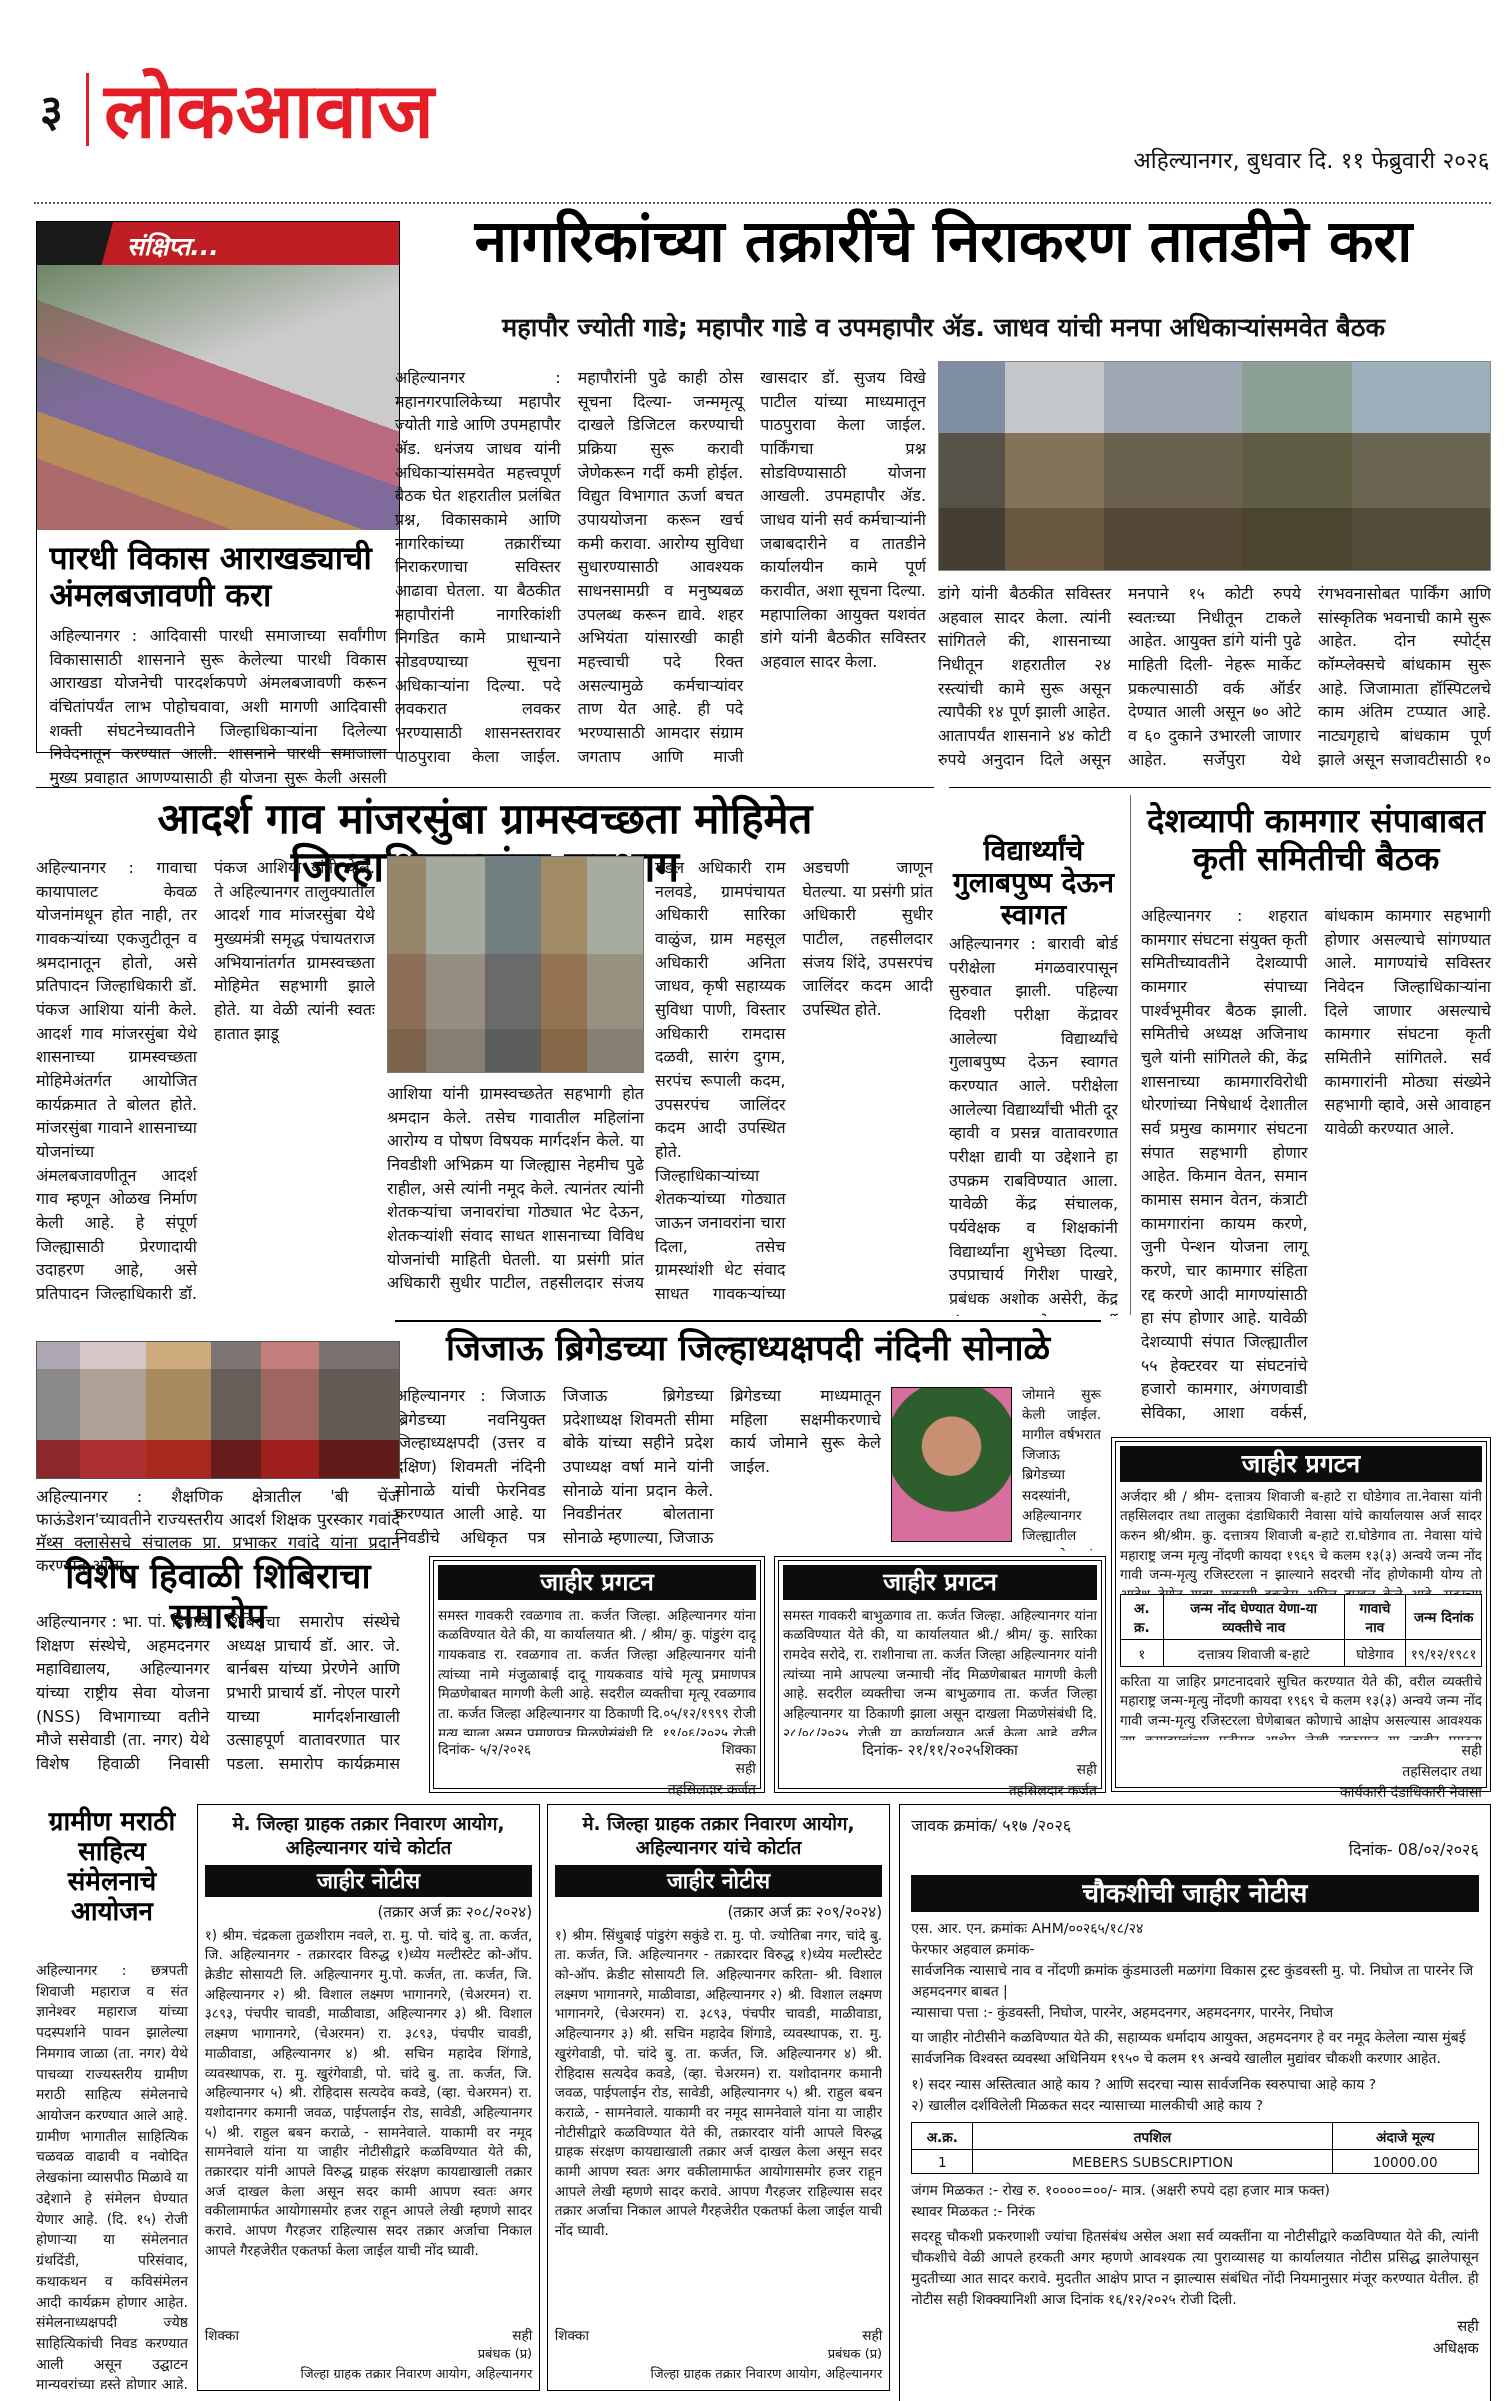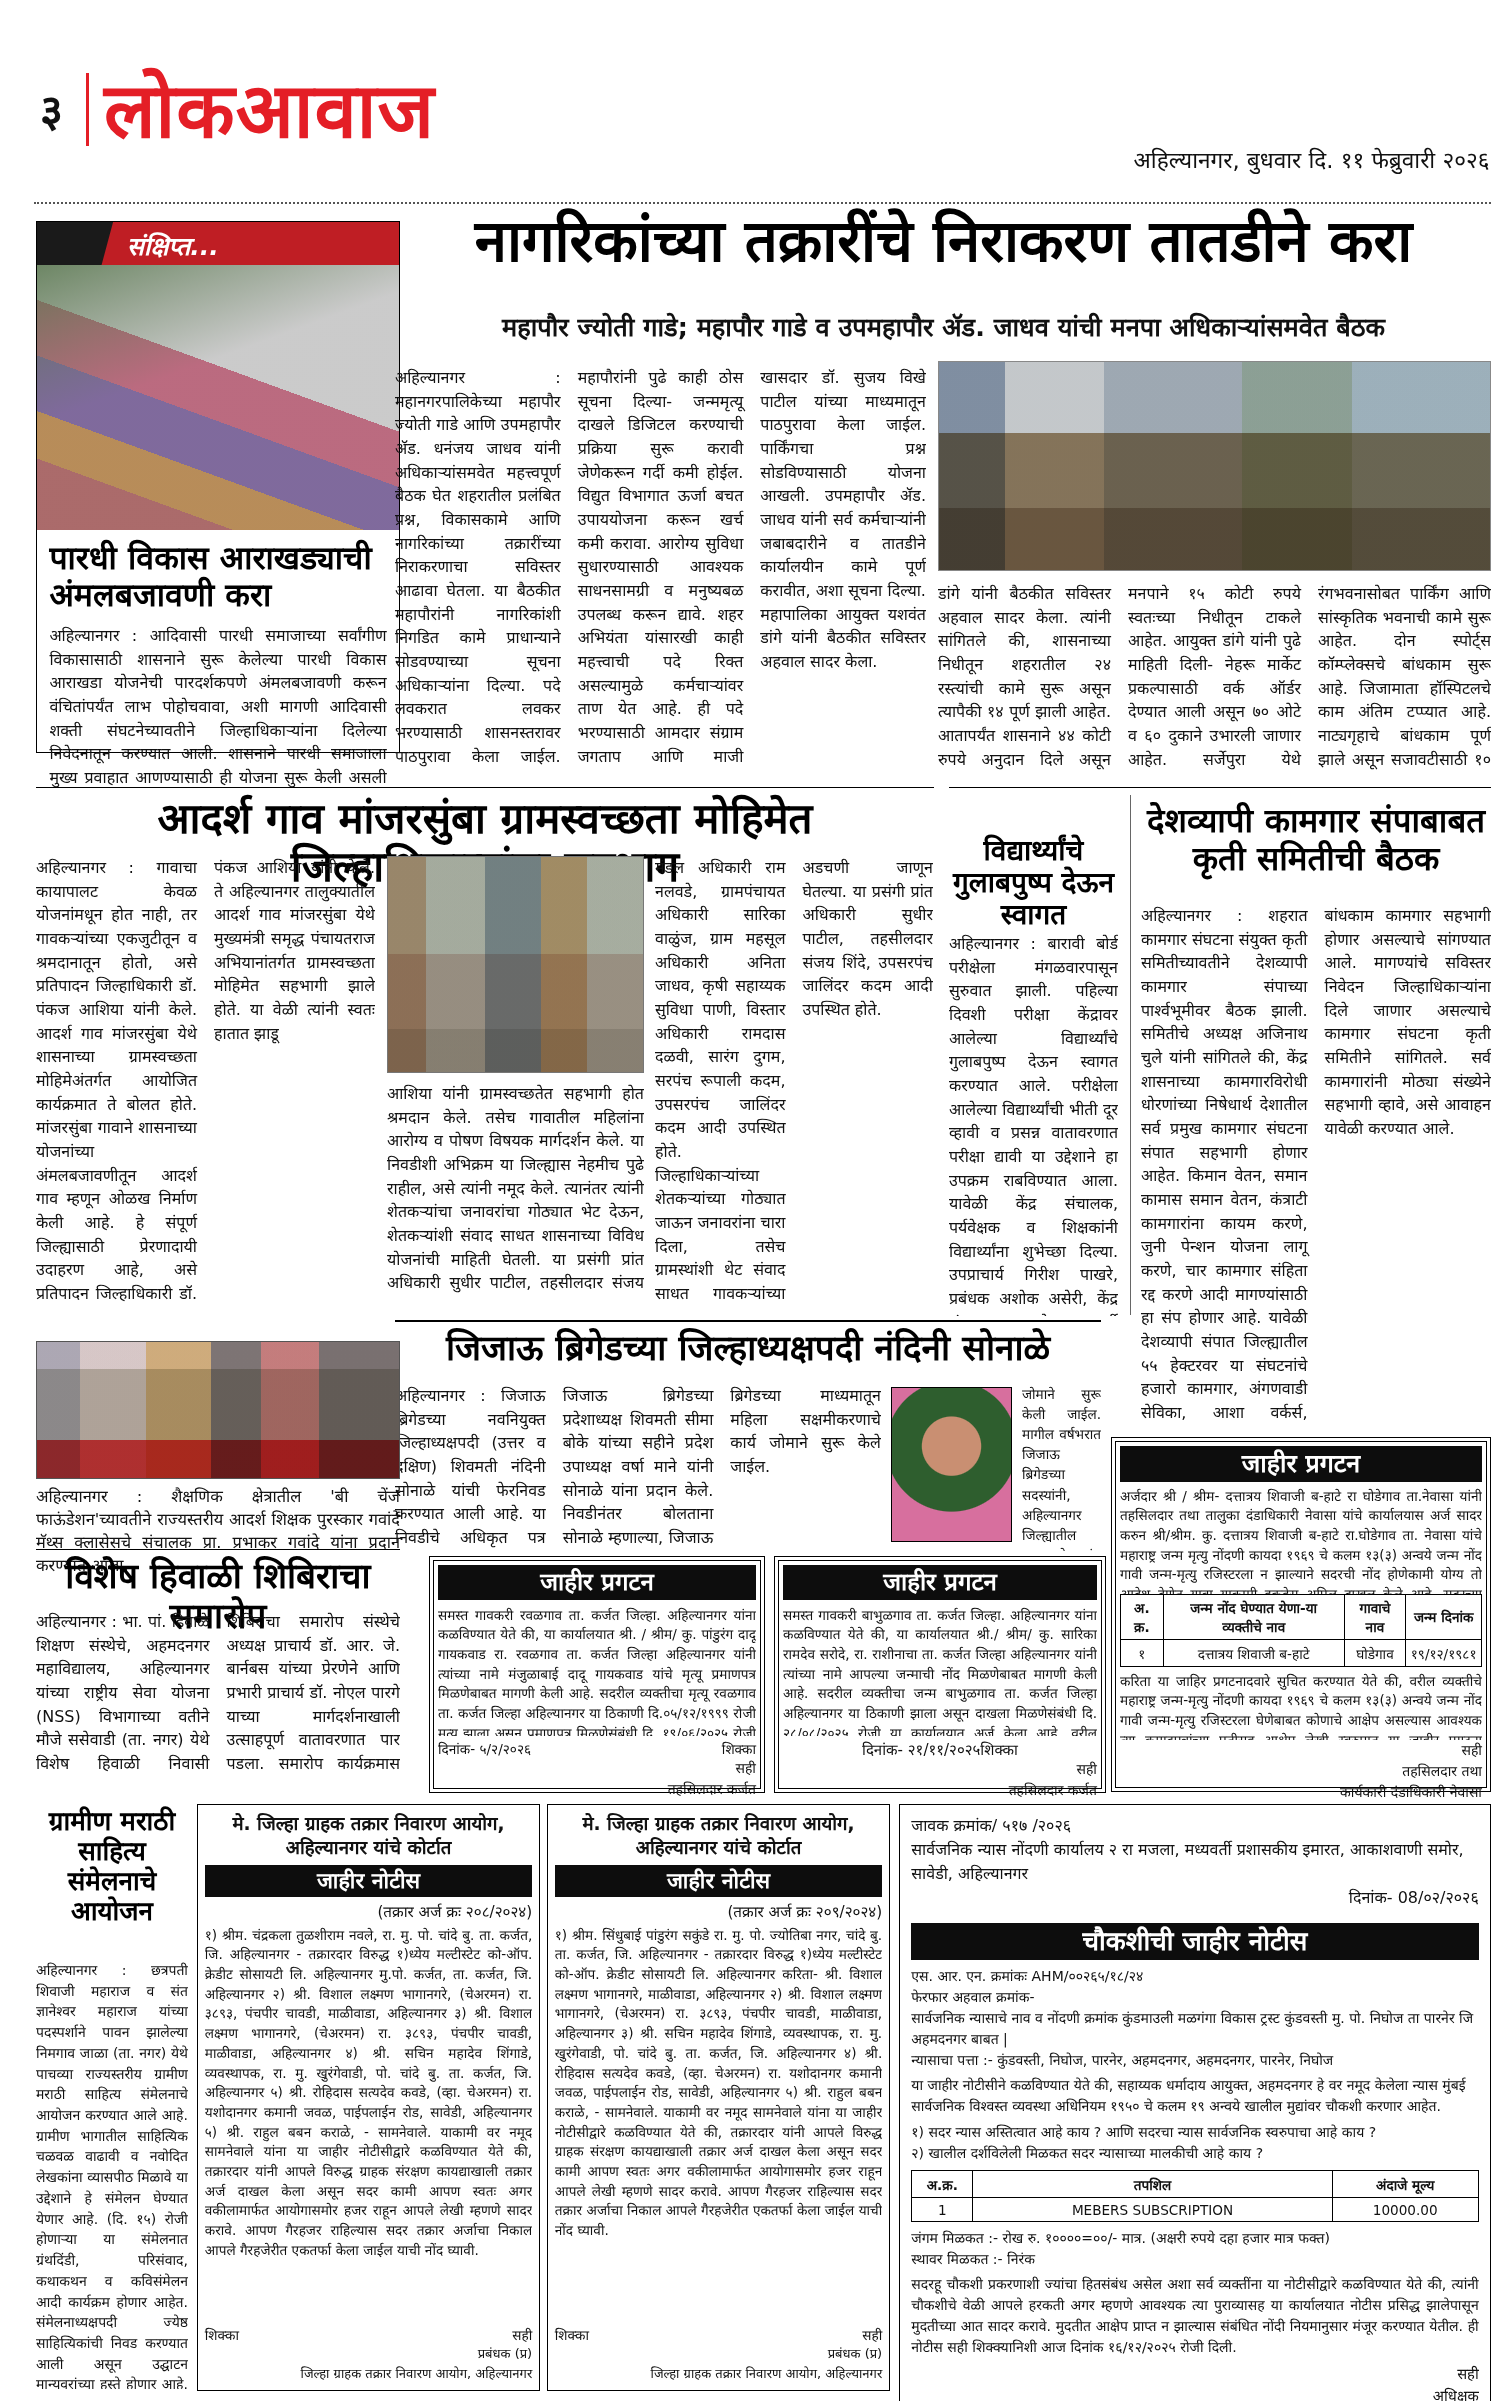--- a/index.html
+++ b/index.html
@@ -173,21 +173,20 @@
     </div>
     <div class="sig" style="font-size:13px;">
       <span>प्रबंधक (प्र)</span><br>
       <span>जिल्हा ग्राहक तक्रार निवारण आयोग, अहिल्यानगर</span>
     </div>
   </div>
 
   <div class="abs notice-box" style="left:899px;top:1804px;width:592px;height:732px;padding:9px 11.3px;">
     <div style="font-size:16px;line-height:1.5;">
       <div>जावक क्रमांक/ ५१७ /२०२६</div>
-      <div>सार्वजनिक न्यास नोंदणी कार्यालय २ रा मजला, मध्यवर्ती प्रशासकीय इमारत, आकाशवाणी समोर, सावेडी, अहिल्यानगर</div>
       <div style="text-align:right;">दिनांक-  08/०२/२०२६</div>
     </div>
     <div class="banner-black" style="height:37px;font-size:26px;line-height:37px;margin-top:13px;">चौकशीची जाहीर नोटीस</div>
     <div style="font-size:14px;line-height:1.5;margin-top:5.6px;">
       <div>एस. आर. एन. क्रमांकः AHM/००२६५/१८/२४</div>
       <div>फेरफार अहवाल क्रमांक-</div>
       <div>सार्वजनिक न्यासाचे नाव व नोंदणी क्रमांक कुंडमाउली मळगंगा विकास ट्रस्ट कुंडवस्ती मु. पो. निघोज ता पारनेर जि अहमदनगर बाबत |</div>
       <div>न्यासाचा पत्ता :- कुंडवस्ती, निघोज, पारनेर, अहमदनगर, अहमदनगर, पारनेर, निघोज</div>
       <div style="margin-top:4.5px;">या जाहीर नोटीसीने कळविण्यात येते की, सहाय्यक धर्मादाय आयुक्त, अहमदनगर हे वर नमूद केलेला न्यास मुंबई सार्वजनिक विश्वस्त व्यवस्था अधिनियम १९५० चे कलम १९ अन्वये खालील मुद्यांवर चौकशी करणार आहेत.</div>
       <div style="margin-top:4.5px;">१) सदर न्यास अस्तित्वात आहे काय ? आणि सदरचा न्यास सार्वजनिक स्वरुपाचा आहे काय ?</div>

